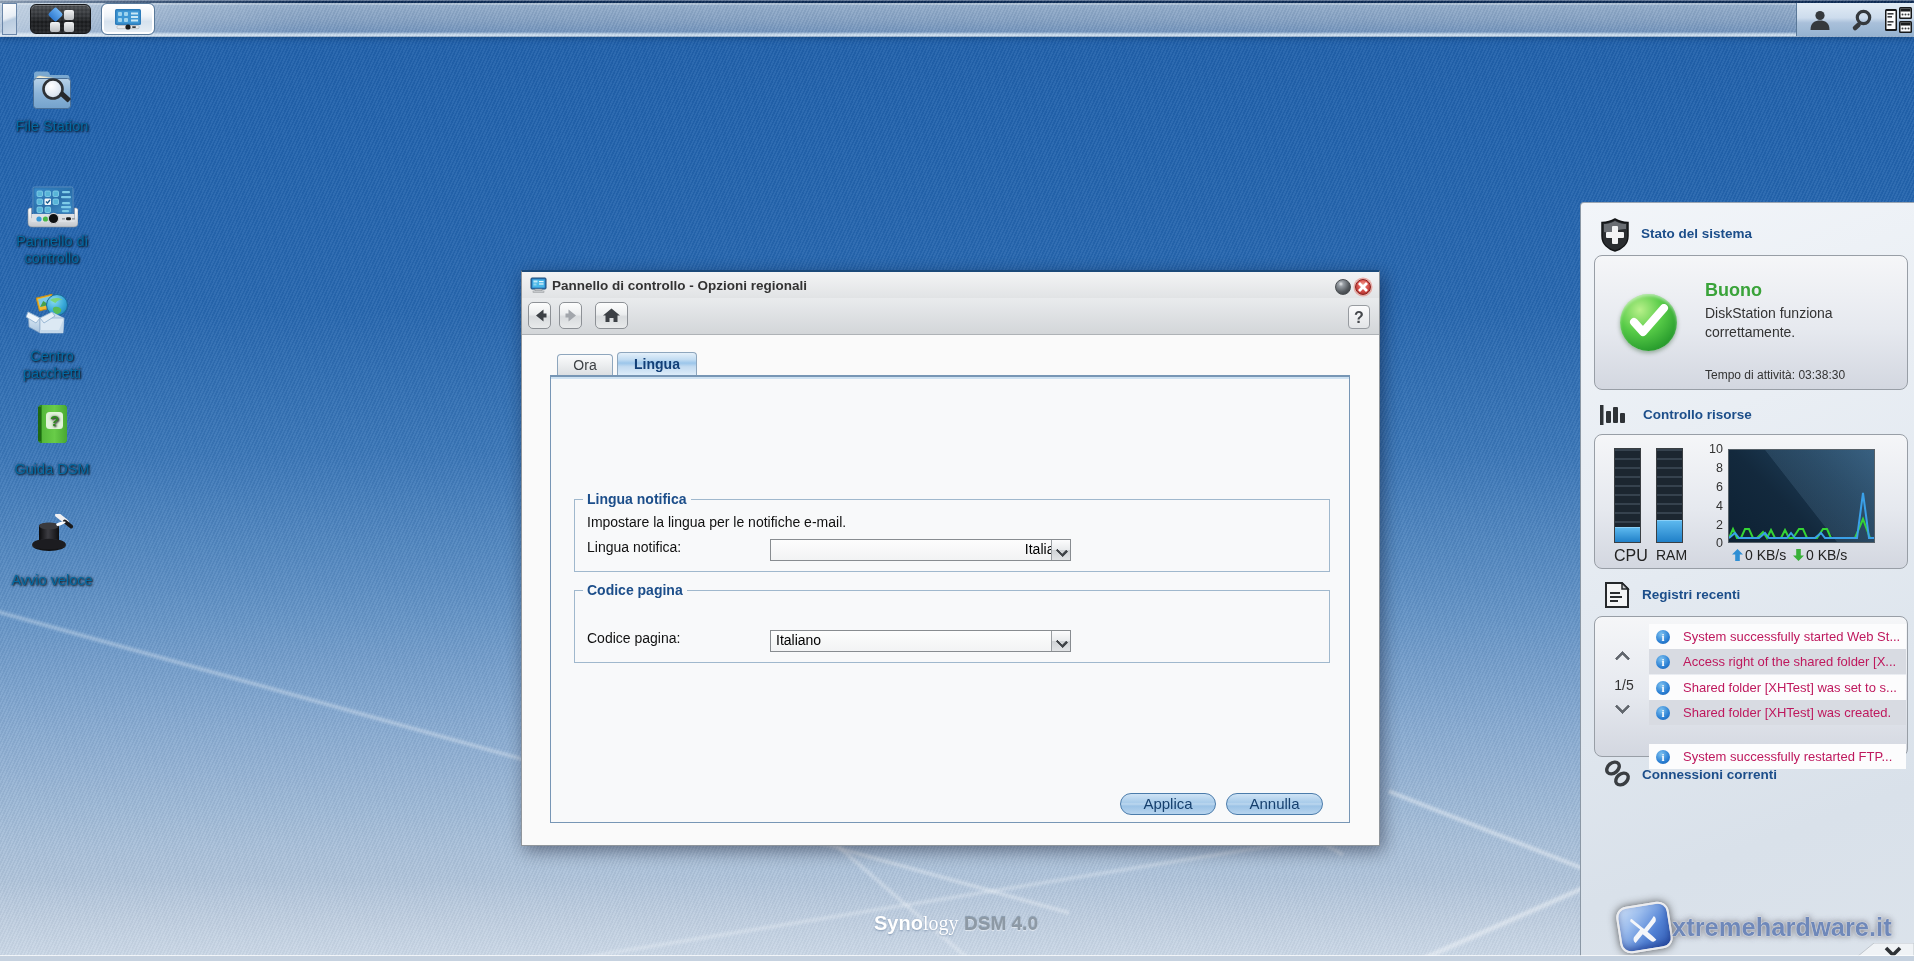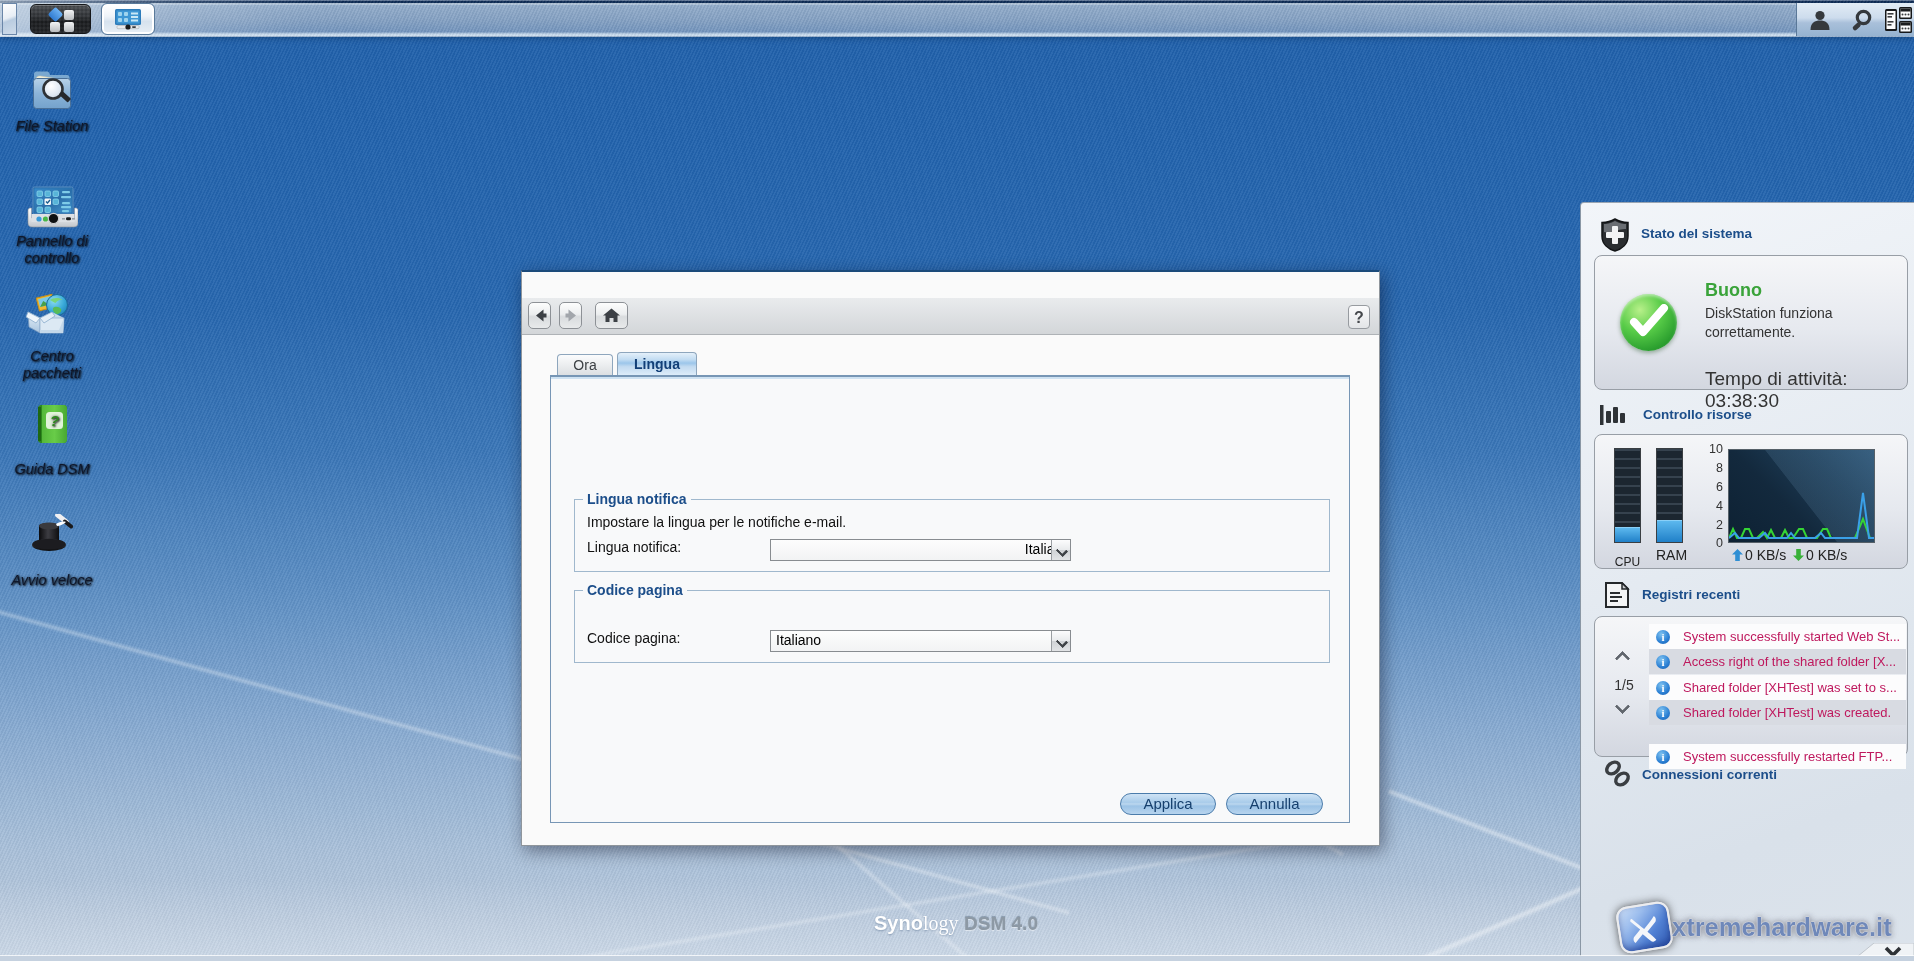--- a/index.html
+++ b/index.html
@@ -20,21 +20,21 @@
 .tb-white { position:absolute; left:2px; top:3px; width:15px; height:32px; background:linear-gradient(160deg,#ffffff 0%,#e8eef5 45%,#b9cce0 55%,#cfdcea 100%); border:1px solid #6a86a8; }
 .tb-menu { position:absolute; left:30px; top:4px; width:61px; height:30px; border-radius:6px;
   background: repeating-linear-gradient(0deg, rgba(255,255,255,.03) 0 2px, rgba(0,0,0,.05) 2px 4px), repeating-linear-gradient(90deg, rgba(255,255,255,.03) 0 2px, rgba(0,0,0,.05) 2px 4px), linear-gradient(180deg,#4b4e52 0%, #323539 40%, #1b1d20 60%, #232528 100%);
   border:1px solid #15171a; box-shadow: inset 0 1px 0 rgba(255,255,255,.25); }
 .tb-menu .dia { position:absolute; left:19px; top:4px; width:11px; height:11px; background:linear-gradient(180deg,#6db1f2,#2f7ad0); transform:rotate(45deg); border-radius:2px; }
 .tb-menu .sq { position:absolute; width:10px; height:10px; border-radius:2px; background:linear-gradient(180deg,#f2f3f4,#b9bcc0); }
 .tb-task { position:absolute; left:102px; top:4px; width:52px; height:30px; border-radius:5px; background:linear-gradient(180deg,#ffffff 0%,#eef3f8 40%,#d6e2ee 60%,#e6edf4 100%); border:2px solid #ffffff; outline:1px solid #5a7a9a; }
 .tb-right { position:absolute; right:0; top:3px; width:118px; height:33px; border-left:1px solid #5a7898;
   background: linear-gradient(180deg, #e2ecf5 0%, #cddced 45%, #a9c0da 60%, #96b3d0 100%); }
 
-.dicon { position:absolute; width:104px; text-align:center; color:#0f172a; font-size:14.5px; line-height:17px; text-shadow:1px 1px 2px rgba(0,0,0,.85), 0 0 3px rgba(0,0,0,.5);font-style:italic; }
+.dicon { position:absolute; width:104px; text-align:center; color:#0369a1; font-size:14.5px; line-height:17px; text-shadow:1px 1px 2px rgba(0,0,0,.85), 0 0 3px rgba(0,0,0,.5); }
 .dicon svg { display:block; margin:0 auto 4px; }
 
 #win { position:absolute; left:521px; top:270px; width:859px; height:576px; background:#fafafa; border:1px solid #8f959b; border-top:2px solid #1b4a7a; box-shadow: 3px 5px 16px rgba(0,0,20,.42); }
 #title { position:absolute; left:0; top:0; width:100%; height:26px; background:linear-gradient(180deg,#f3f4f5,#e1e3e5); }
 #title .txt { position:absolute; left:30px; top:6px; font-size:13.5px; font-weight:bold; color:#333; }
 #toolbar { position:absolute; left:0; top:26px; width:100%; height:37px; background:linear-gradient(180deg,#e9ebed,#d3d6d9); border-bottom:1px solid #aeb2b6; }
 .navbtn { position:absolute; top:4px; height:27px; border-radius:5px; border:1px solid #8d9196; background:linear-gradient(180deg,#fdfdfd 0%,#eceeef 45%,#d9dcde 55%,#e8eaeb 100%); }
 .circ { display:inline-block; width:16px; height:16px; border-radius:50%; margin-left:3px; vertical-align:top; }
 #helpbtn { position:absolute; right:9px; top:33px; width:22px; height:24px; border-radius:4px; border:1px solid #979ba0; background:linear-gradient(180deg,#fbfbfc,#e3e5e7); color:#44474b; font-weight:bold; font-size:16px; text-align:center; line-height:23px; }
 .tab { position:absolute; border:1px solid #8ea6bd; border-bottom:none; border-radius:4px 4px 0 0; font-size:14px; text-align:center; }
@@ -278,20 +278,38 @@
         </linearGradient>
     </defs>
     <ellipse cx="23" cy="31" rx="17" ry="6" fill="url(#brim)"></ellipse>
     <ellipse cx="23" cy="30" rx="16.5" ry="5.2" fill="#1c1c20"></ellipse>
     <path d="M30 10 C33 8 37 7 40 8 C38 10 34 12 31 12 Z" fill="#fff"></path>
   </svg>
   <div style="margin-top:14px;">Avvio veloce</div>
 </div>
 
 <div id="win">
+  <div id="title">
+    <svg style="position:absolute; left:8px; top:5px;" width="17" height="16" viewBox="0 0 17 16">
+      <rect x="1" y="1" width="15" height="11" rx="1" fill="#2d7fc4" stroke="#1b4a74"></rect>
+      <rect x="2.5" y="2.5" width="12" height="8" fill="#49b8e8"></rect>
+      <rect x="3.5" y="3.5" width="4" height="2" fill="#bfe8f8"></rect>
+      <rect x="3.5" y="6.5" width="3" height="2" fill="#8fd4f0"></rect>
+      <rect x="9" y="4" width="4.5" height="1.2" fill="#e8f6fc"></rect>
+      <rect x="9" y="6.4" width="4.5" height="1.2" fill="#e8f6fc"></rect>
+      <rect x="5" y="12" width="7" height="2" fill="#c6c9cc" stroke="#8a8e92" stroke-width=".5"></rect>
+      <rect x="3" y="14" width="11" height="1.5" fill="#d8dbde" stroke="#8a8e92" stroke-width=".5"></rect>
+    </svg>
+    <span class="txt">Pannello di controllo - Opzioni regionali</span>
+    <span class="circ" style="position:absolute; right:28px; top:7px; background:radial-gradient(circle at 35% 28%, #e8eaec 0%, #9aa0a6 18%, #54595e 60%, #303438); border:1px solid #4a4e52;"></span>
+    <span class="circ" style="position:absolute; right:8px; top:7px; background:radial-gradient(circle at 50% 35%, #f0a090, #d9534f 45%, #a02622); border:1px solid #8c1d18; box-shadow:0 0 0 1.5px rgba(230,120,110,.55);"></span>
+    <svg style="position:absolute; right:11px; top:10px;" width="10" height="10" viewBox="0 0 10 10">
+        <path d="M2 0 L5 3 L8 0 L10 2 L7 5 L10 8 L8 10 L5 7 L2 10 L0 8 L3 5 L0 2 Z" fill="#fff"></path>
+      </svg>
+  </div>
   <div id="toolbar">
     <div class="navbtn" style="left:6px; width:23px;">
       <svg width="23" height="25" viewBox="0 0 23 25">
           <path d="M14.5 6.5 L7 12.5 L14.5 18.5 L14.5 14.5 L17.5 14.5 L17.5 10.5 L14.5 10.5 Z" fill="#3c4045"></path>
         </svg>
     </div>
     <div class="navbtn" style="left:37px; width:23px;">
       <svg width="23" height="25" viewBox="0 0 23 25">
           <path d="M8.5 6.5 L16 12.5 L8.5 18.5 L8.5 14.5 L5.5 14.5 L5.5 10.5 L8.5 10.5 Z" fill="#a2a6ab"></path>
         </svg>
@@ -331,38 +349,38 @@
     <rect x="6" y="14" width="18" height="6" rx="1" fill="#f2f3f4"></rect>
   </svg>
   <div class="sechead" style="left:60px; top:23px;">Stato del sistema</div>
   <div class="secbox" style="top:52px; height:135px;">
     <div style="position:absolute; left:25px; top:38px; width:57px; height:57px; border-radius:50%; background:radial-gradient(circle at 35% 28%, #b8f08a, #58cc48 40%, #2a9e2e 75%, #1d8424); box-shadow:0 2px 4px rgba(0,60,0,.35), inset 0 2px 3px rgba(255,255,255,.5);"></div>
     <svg style="position:absolute; left:33px; top:48px;" width="42" height="38" viewBox="0 0 42 38">
         <path d="M6 18 L15 28 L36 4" fill="none" stroke="#fff" stroke-width="8" stroke-linecap="round" stroke-linejoin="round"></path>
       </svg>
     <div style="position:absolute; left:110px; top:24px; font-size:18px; font-weight:bold; color:#3aa33a;">Buono</div>
     <div style="position:absolute; left:110px; top:48px; font-size:14px; color:#333; line-height:19px;">DiskStation funziona<br>correttamente.</div>
-    <div style="position:absolute; left:110px; top:112px; font-size:19px; color:#333;">Tempo di attività: 03:38:30</div>
+    <div style="position:absolute; left:110px; top:112px; font-size:12px; color:#333;">Tempo di attività: 03:38:30</div>
   </div>
   <svg style="position:absolute; left:17px; top:200px;" width="32" height="24" viewBox="0 0 32 24">
     <rect x="2" y="2" width="3.5" height="20" fill="#2e3236"></rect>
     <rect x="8" y="8" width="5" height="12" rx="1" fill="#2e3236"></rect>
     <rect x="15" y="4" width="5" height="16" rx="1" fill="#2e3236"></rect>
     <rect x="22" y="10" width="5" height="10" rx="1" fill="#2e3236"></rect>
   </svg>
   <div class="sechead" style="left:62px; top:204px;">Controllo risorse</div>
   <div class="secbox" style="top:231px; height:135px;">
     <div class="vbar" style="left:19px;"></div>
     <div class="vbar" style="left:61px;">
         <div class="vfill" style="height:22px;"></div>
       </div>
     <div class="vbar" style="left:19px;">
         <div class="vfill" style="height:15px;"></div>
       </div>
-    <div style="position:absolute; left:19px; top:120px; width:27px; text-align:center; font-size:12px; color:#222;">CPU</div>
+    <div style="position:absolute; left:19px; top:112px; width:27px; text-align:center; font-size:16px; color:#222;">CPU</div>
     <div style="position:absolute; left:61px; top:112px; width:27px; text-align:center; font-size:14px; color:#222;">RAM</div>
     <div class="ylab" style="top:7px;">10</div>
     <div class="ylab" style="top:26px;">8</div>
     <div class="ylab" style="top:45px;">6</div>
     <div class="ylab" style="top:64px;">4</div>
     <div class="ylab" style="top:83px;">2</div>
     <div class="ylab" style="top:101px;">0</div>
     <div style="position:absolute; left:133px; top:14px; width:147px; height:94px; background:linear-gradient(52deg, rgba(255,255,255,0) 49.6%, rgba(120,165,200,.16) 50%), linear-gradient(45deg,#0d2133 0%, #13293d 40%, #1d3c56 70%, #2c5373 100%); border:1px solid #566068;">
       <svg width="145" height="92" viewBox="0 0 145 92">
         <polyline points="0,88 4,79 8,88 12,88 16,79 20,79 24,88 28,88 34,82 38,88 42,80 46,88 52,88 56,80 60,88 64,88 70,79 74,79 78,88 82,88 88,88 94,79 98,79 102,88 106,88 126,88 134,69 141,88 145,88" fill="none" stroke="#35d435" stroke-width="2"></polyline>

